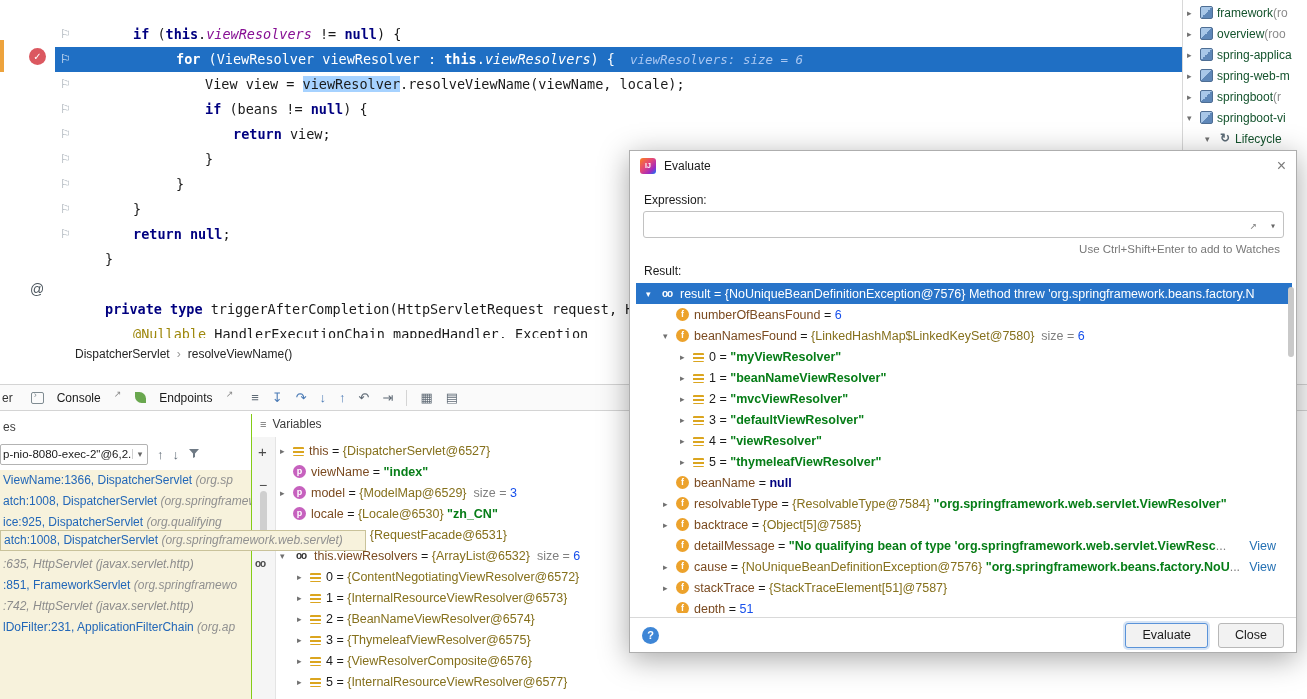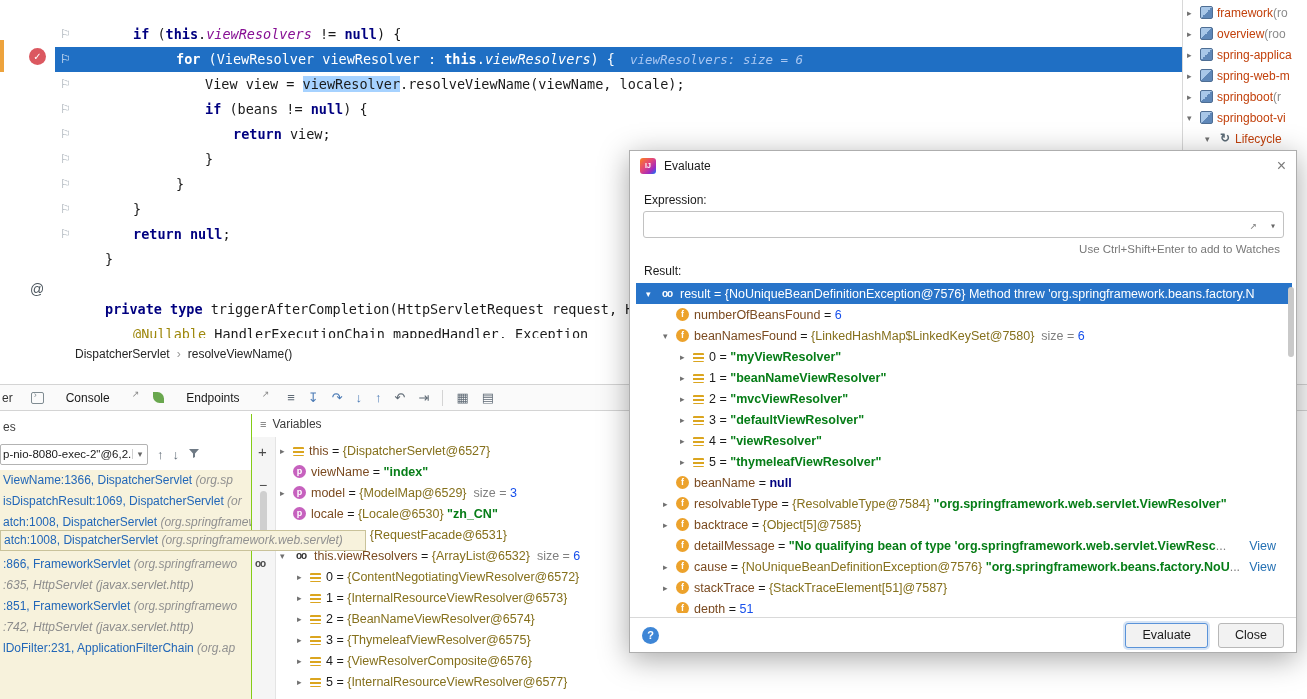--- a/index.html
+++ b/index.html
@@ -21,33 +21,33 @@
   #gutter-at{position:absolute;left:30px;top:281px;font-size:14px;color:#4a545c;z-index:2;}
   #breadcrumb{position:absolute;left:0;top:338px;width:1182px;height:46px;background:#fff;z-index:5;
               padding:9px 0 0 75px;font-size:12px;color:#262626;}
   #breadcrumb .bc-sep{color:#9a9a9a;margin:0 7px;}
 
   
   #maven-panel{position:absolute;left:1182px;top:0;width:125px;height:384px;background:#fff;
                border-left:1px solid #d8d8d8;overflow:hidden;}
   #maven-rows{position:absolute;left:0;top:2px;right:0;}
   .mrow{display:flex;align-items:center;height:21px;white-space:nowrap;overflow:hidden;font-size:12px;}
-  .mlabel{color:#c2410c;}
+  .mlabel{color:#14532d;}
   .msub{color:#8a8a8a;}
   .ic.ic-module{width:13px;height:13px;border-radius:2px;border:1px solid #4E6E94;
       background:linear-gradient(135deg,#A8C7E8 0 50%,#5E87B8 50% 100%);margin-right:4px;}
   .ic.ic-lifecycle{background:none;color:#5c6b77;font-size:12px;width:14px;line-height:13px;margin-right:3px;}
 
   
   #tabs-bar{position:absolute;left:0;top:384px;width:1307px;height:27px;background:#fafafa;
             border-top:1px solid #d4d4d4;border-bottom:1px solid #d4d4d4;
             display:flex;align-items:center;font-size:12px;}
   .tab-partial{margin:0 4px 0 2px;color:#333;}
   #tabs{display:flex;align-items:center;}
-  .dtab{display:flex;align-items:center;margin-left:14px;gap:22px;}
+  .dtab{display:flex;align-items:center;margin-left:14px;gap:13px;}
   .tablabel{color:#1a1a1a;}
   .tabmini{font-size:9px;color:#8a8a8a;margin-top:-7px;}
   .console-icon{width:13px;height:12px;border:1px solid #7f8b91;border-radius:2px;position:relative;display:inline-block;}
   .console-icon::before{content:"›";position:absolute;left:2px;top:-3px;font-size:9px;color:#7f8b91;}
   .endpoints-icon{width:11px;height:11px;background:#69A74E;border-radius:0 60% 0 60%;display:inline-block;}
   #tool-icons{display:flex;align-items:center;gap:13px;margin-left:18px;}
   .tic{font-size:13px;}
   .tsep{width:1px;height:16px;background:#d4d4d4;display:inline-block;}
 
   
@@ -264,21 +264,20 @@
       <span class="mini-ic">↑</span>
       <span class="mini-ic">↓</span>
       <span class="mini-ic">
         <svg width="12" height="12" viewBox="0 0 12 12">
             <path d="M1 2h10L7 6.5V10l-2 1V6.5z" fill="#6f7a85"></path>
           </svg>
       </span>
     </div>
     <div id="frames-list">
         <div class="frame-row"><span class="seg frm">ViewName:1366, DispatcherServlet </span><span class="seg pkg">(org.sp</span></div>
-        <div class="frame-row"><span class="seg frm">isDispatchResult:1069, DispatcherServlet </span><span class="seg pkg">(or</span></div>
         <div class="frame-row"><span class="seg frm">atch:1008, DispatcherServlet </span><span class="seg pkg">(org.springframework.web.servlet)</span></div>
         <div class="frame-row"><span class="seg frm">ice:925, DispatcherServlet </span><span class="seg pkg">(org.qualifying</span></div>
         <div class="frame-row"><span class="seg frm">:866, FrameworkServlet </span><span class="seg pkg">(org.springframewo</span></div>
         <div class="frame-row lib">:635, HttpServlet (javax.servlet.http)</div>
         <div class="frame-row"><span class="seg frm">:851, FrameworkServlet </span><span class="seg pkg">(org.springframewo</span></div>
         <div class="frame-row lib">:742, HttpServlet (javax.servlet.http)</div>
         <div class="frame-row"><span class="seg frm">lDoFilter:231, ApplicationFilterChain </span><span class="seg pkg">(org.ap</span></div>
       </div>
   </div>
 

